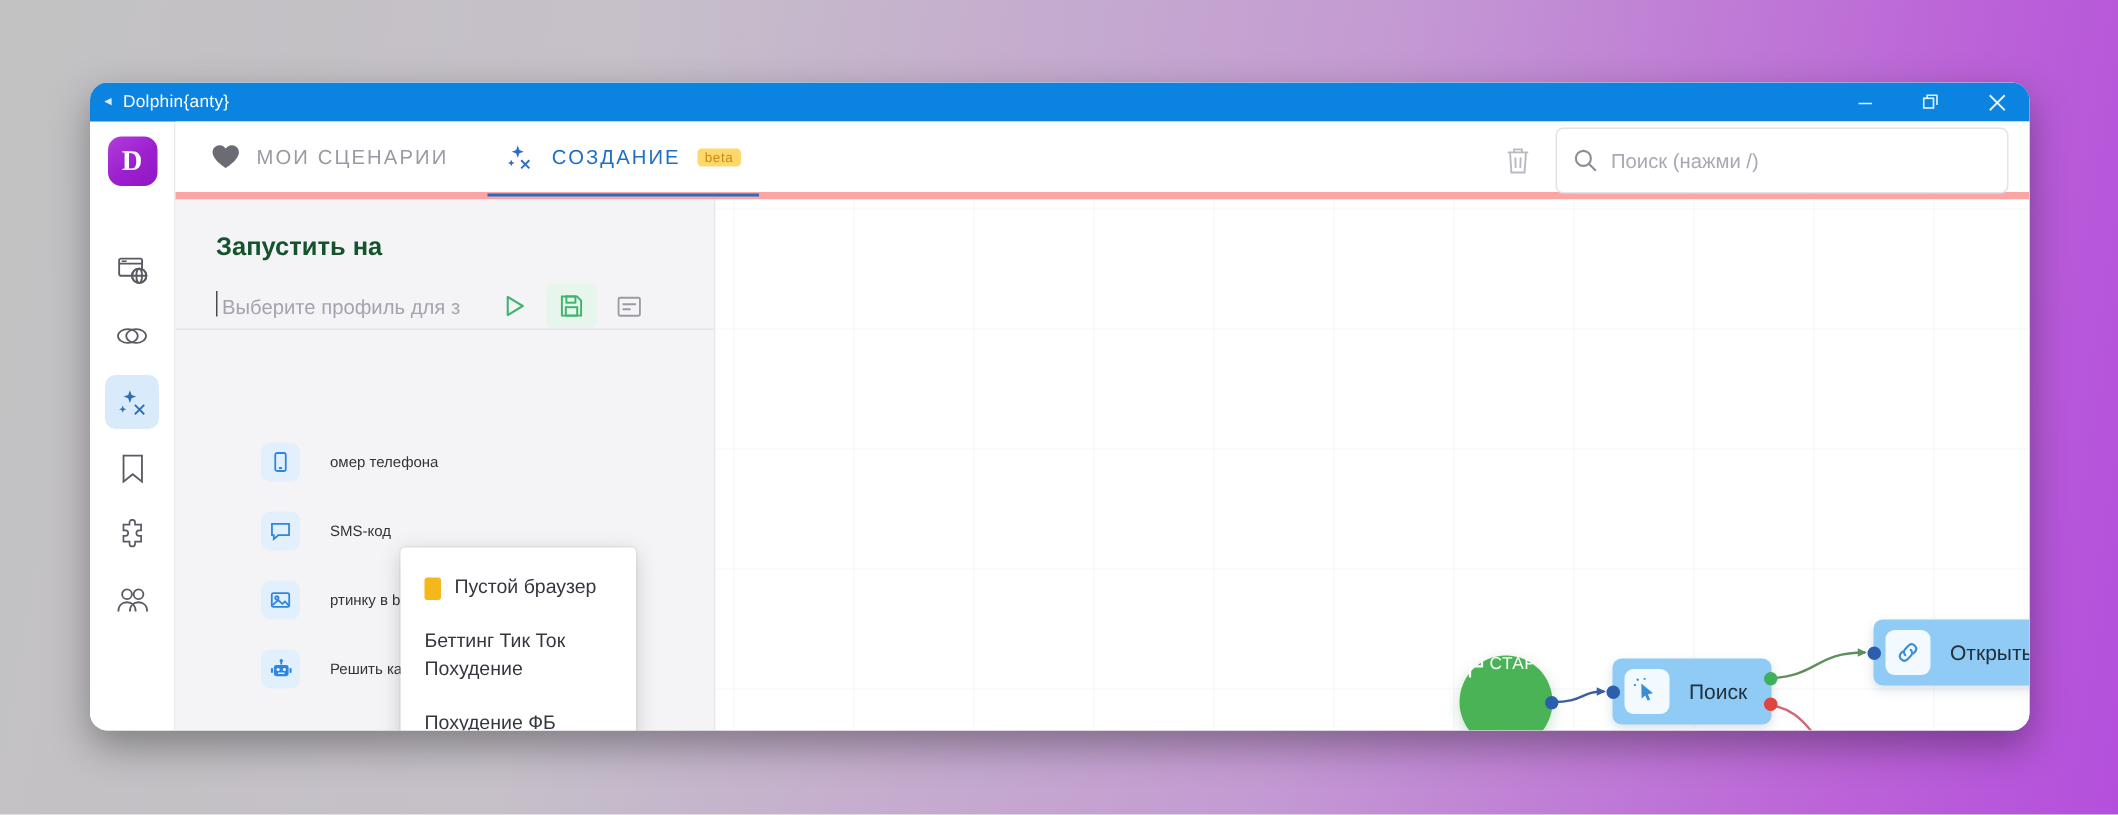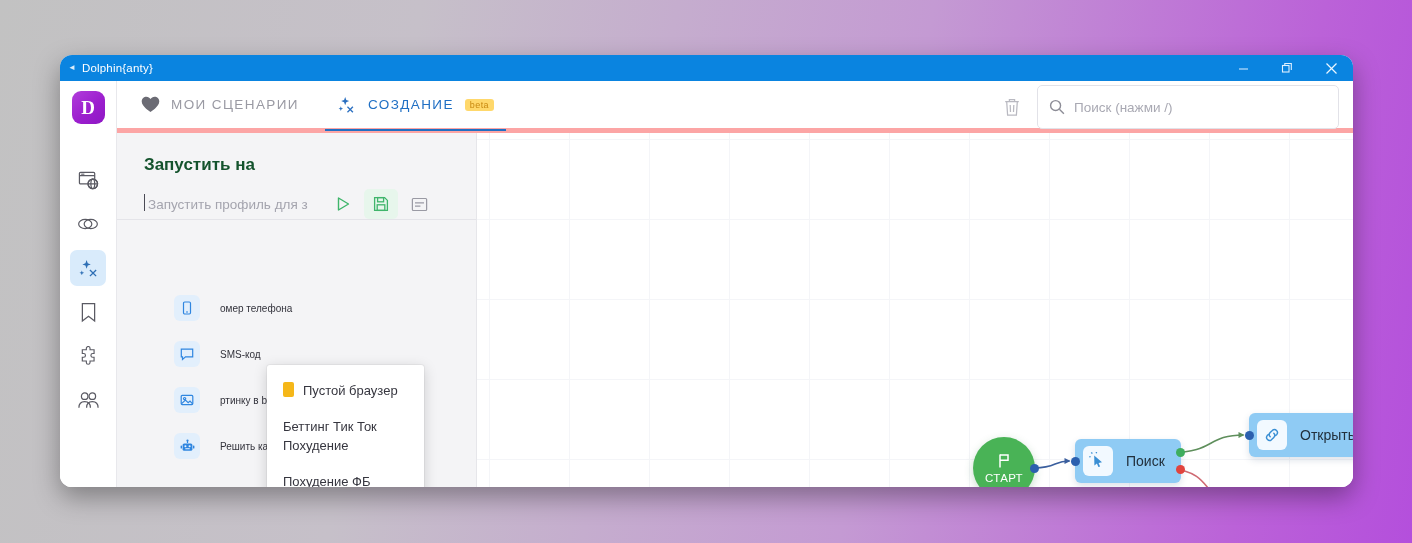--- a/index.html
+++ b/index.html
@@ -153,21 +153,21 @@
 
   
   #profile-dropdown {
     position:absolute; left: 150px; top: 232px; width: 157px;
     background:#fff; border-radius:3px;
     box-shadow: 0 3px 14px rgba(0,0,0,.17), 0 0 0 1px rgba(0,0,0,.04);
     padding: 8px 0 10px; z-index: 20;
   }
   .dd-item {
     padding: 9px 16px; font-size:13px; color:#36363f; line-height:1.42;
-    display:flex; align-items:flex-start; gap: 9px;
+    display:flex; align-items:flex-end; gap: 9px;
   }
   .dd-swatch {
     width:11px; height:15px; background:#f5b719; border-radius:2px; flex:0 0 11px;
   }
 
   
   #canvas {
     flex:1; position:relative; min-width:0; background:#ffffff;
     background-image:
       linear-gradient(to right, #f4f5f8 1px, transparent 1px),
@@ -192,21 +192,21 @@
   .port {
     position:absolute; width:9px; height:9px; border-radius:50%;
   }
   .port.in  { background:#2b5fae; left:-4px; top:50%; margin-top:-4.5px; }
   .port.out-ok  { background:#3fae5e; right:-4px; top: 9px; }
   .port.out-err { background:#e0443e; right:-4px; bottom: 9px; }
 
   #start-node {
     position:absolute; left: 496px; top: 304px; width:62px; height:62px;
     border-radius:50%; background:#49b356; color:#fff;
-    display:flex; flex-direction:column; align-items:center; justify-content:center;
+    display:flex; flex-direction:row; justify-content:center;
     gap:1px; font-size:11.5px; letter-spacing:.3px;
     box-shadow: 0 3px 9px rgba(40,120,60,.25);
   }
   #start-node .sn-port {
     position:absolute; right:-4px; top:50%; margin-top:-4.5px;
     width:9px; height:9px; border-radius:50%; background:#2b5fae;
   }
 </style>
 </head>
 <body>
@@ -341,21 +341,21 @@
       </div>
 
       <div id="content">
 
         <div id="left-panel">
           <div class="panel-label">Запустить на</div>
 
           <div class="run-row">
             <div class="profile-input">
               <span class="caret"></span>
-              <span class="ph">Запустить профиль для з</span>
+              <span class="ph">Выберите профиль для з</span>
             </div>
             <div class="pi-btn play">
               <svg width="16" height="16" viewBox="0 0 16 16" fill="none" stroke="currentColor" stroke-width="1.4" stroke-linejoin="round">
                 <polygon points="3.5,2 13.5,8 3.5,14"></polygon>
               </svg>
             </div>
             <div class="pi-btn save">
               <svg width="16" height="16" viewBox="0 0 16 16" fill="none" stroke="currentColor" stroke-width="1.3">
                 <path d="M1.6 1.6 h10 l2.8 2.8 v10 h-12.8 Z"></path>
                 <rect x="4.6" y="1.6" width="6" height="4.2"></rect>

